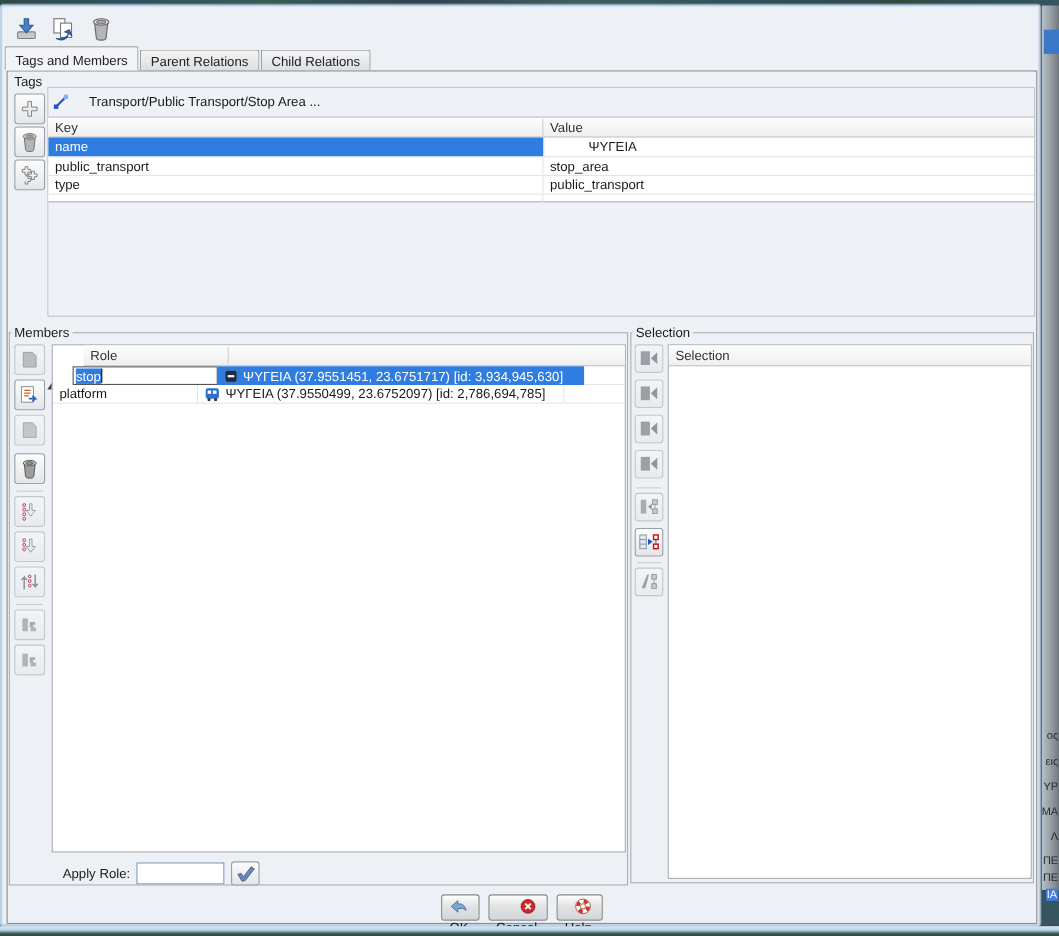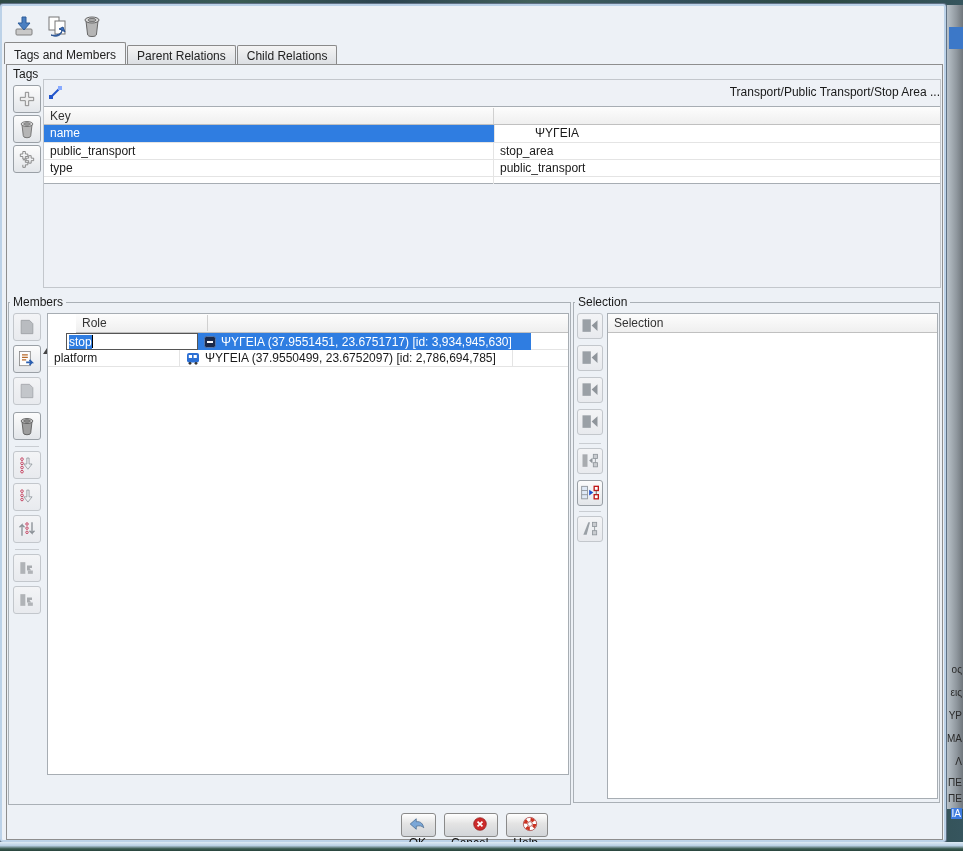--- a/index.html
+++ b/index.html
@@ -149,34 +149,35 @@
           <svg width="20" height="20" viewBox="0 0 24 24">
             <path d="M7 3 h3 v3 h3 v3 h-3 v3 H7 v-3 H4 V6 h3 z" fill="none" stroke="#7a7a7a"></path>
             <path d="M14 8 h3 v3 h3 v3 h-3 v3 h-3 v-3 h-3 v-3 h3 z" fill="none" stroke="#7a7a7a"></path>
             <path d="M7 13 h3 v3 h3 v3 h-3 v3 H7 v-3" fill="none" stroke="#7a7a7a"></path>
           </svg>
         </span>
       </div>
 
       <div style="position:absolute; left:36px; top:14px; width:898px; height:209px; border:1px solid #c3c7cc; background:#eef1f6;">
 
-        <div style="display:flex; align-items:center; gap:4px; padding:4px 0 4px 4px; height:24px;justify-content:space-between;">
+        <div style="display:flex; align-items:center; gap:18px; padding:4px 0 4px 4px; height:24px;">
           <span>
             <svg width="15" height="15" viewBox="0 0 15 15">
               <path d="M3 12 L12 3" stroke="#2255cc" stroke-width="2"></path>
               <rect x="1" y="10" width="4" height="4" fill="#2255cc"></rect>
               <rect x="10" y="1" width="4" height="4" fill="#88aaff"></rect>
             </svg>
           </span>
           <span>Transport/Public Transport/Stop Area ...</span>
         </div>
 
         <div style="position:absolute; left:0px; top:26px; width:896px; height:78px; background:#fff; border:1px solid #a7adb3; border-left:none; border-right:none;">
           <div class="tblhead" style="height:18px;">
             <div class="cell" style="width:450px; border-right:1px solid #d0d0d0;">Key</div>
+            <div class="cell" style="flex:1;">Value</div>
           </div>
           <div style="display:flex; height:18px;" class="rowline">
             <div class="cell sel-blue" style="width:450px;">name</div>
             <div class="cell" style="flex:1; border-left:1px solid #e4e4e4;padding-left:40px;">ΨΥΓΕΙΑ</div>
           </div>
           <div style="display:flex; height:17px;" class="rowline">
             <div class="cell" style="width:450px; border-right:1px solid #e4e4e4;">public_transport</div>
             <div class="cell" style="flex:1;">stop_area</div>
           </div>
           <div style="display:flex; height:17px;" class="rowline">
@@ -317,20 +318,31 @@
                 <circle cx="4" cy="11.3" r="1.4" fill="#333"></circle>
                 <circle cx="10" cy="11.3" r="1.4" fill="#333"></circle>
               </svg>
             </span>
             <span>ΨΥΓΕΙΑ (37.9550499, 23.6752097) [id: 2,786,694,785]</span>
           </div>
           <div class="cell" style="flex:1;"></div>
         </div>
       </div>
 
+      <div style="position:absolute; left:50px; top:718px; display:flex; align-items:center; gap:6px;">
+        <span>Apply Role:</span>
+        <input class="role-input" type="text" value="" style="">
+        <div class="sbtn" style="position:static; width:26px; height:22px;">
+          <span>
+            <svg width="18" height="16" viewBox="0 0 24 20">
+              <path d="M3 11 l4 -1 3 4 9 -12 4 2.5 -11 14 -4 1 z" fill="#6b86b8" stroke="#3f5a86"></path>
+            </svg>
+          </span>
+        </div>
+      </div>
 
       <div class="groupbox" style="left:566px; top:237px; width:367px; height:501px;"></div>
       <div class="grouplabel" style="left:568px; top:230px;">Selection</div>
 
       <div class="sbtn flat" style="left:570px; top:248px; width:26px; height:26px;">
         <span>
           <svg width="20" height="20" viewBox="0 0 24 24">
               <rect x="3" y="4" width="10" height="15" fill="#9aa0a6"></rect>
               <path d="M21 5 v13 l-7 -6.5 z" fill="#8f959b"></path>
             </svg>

